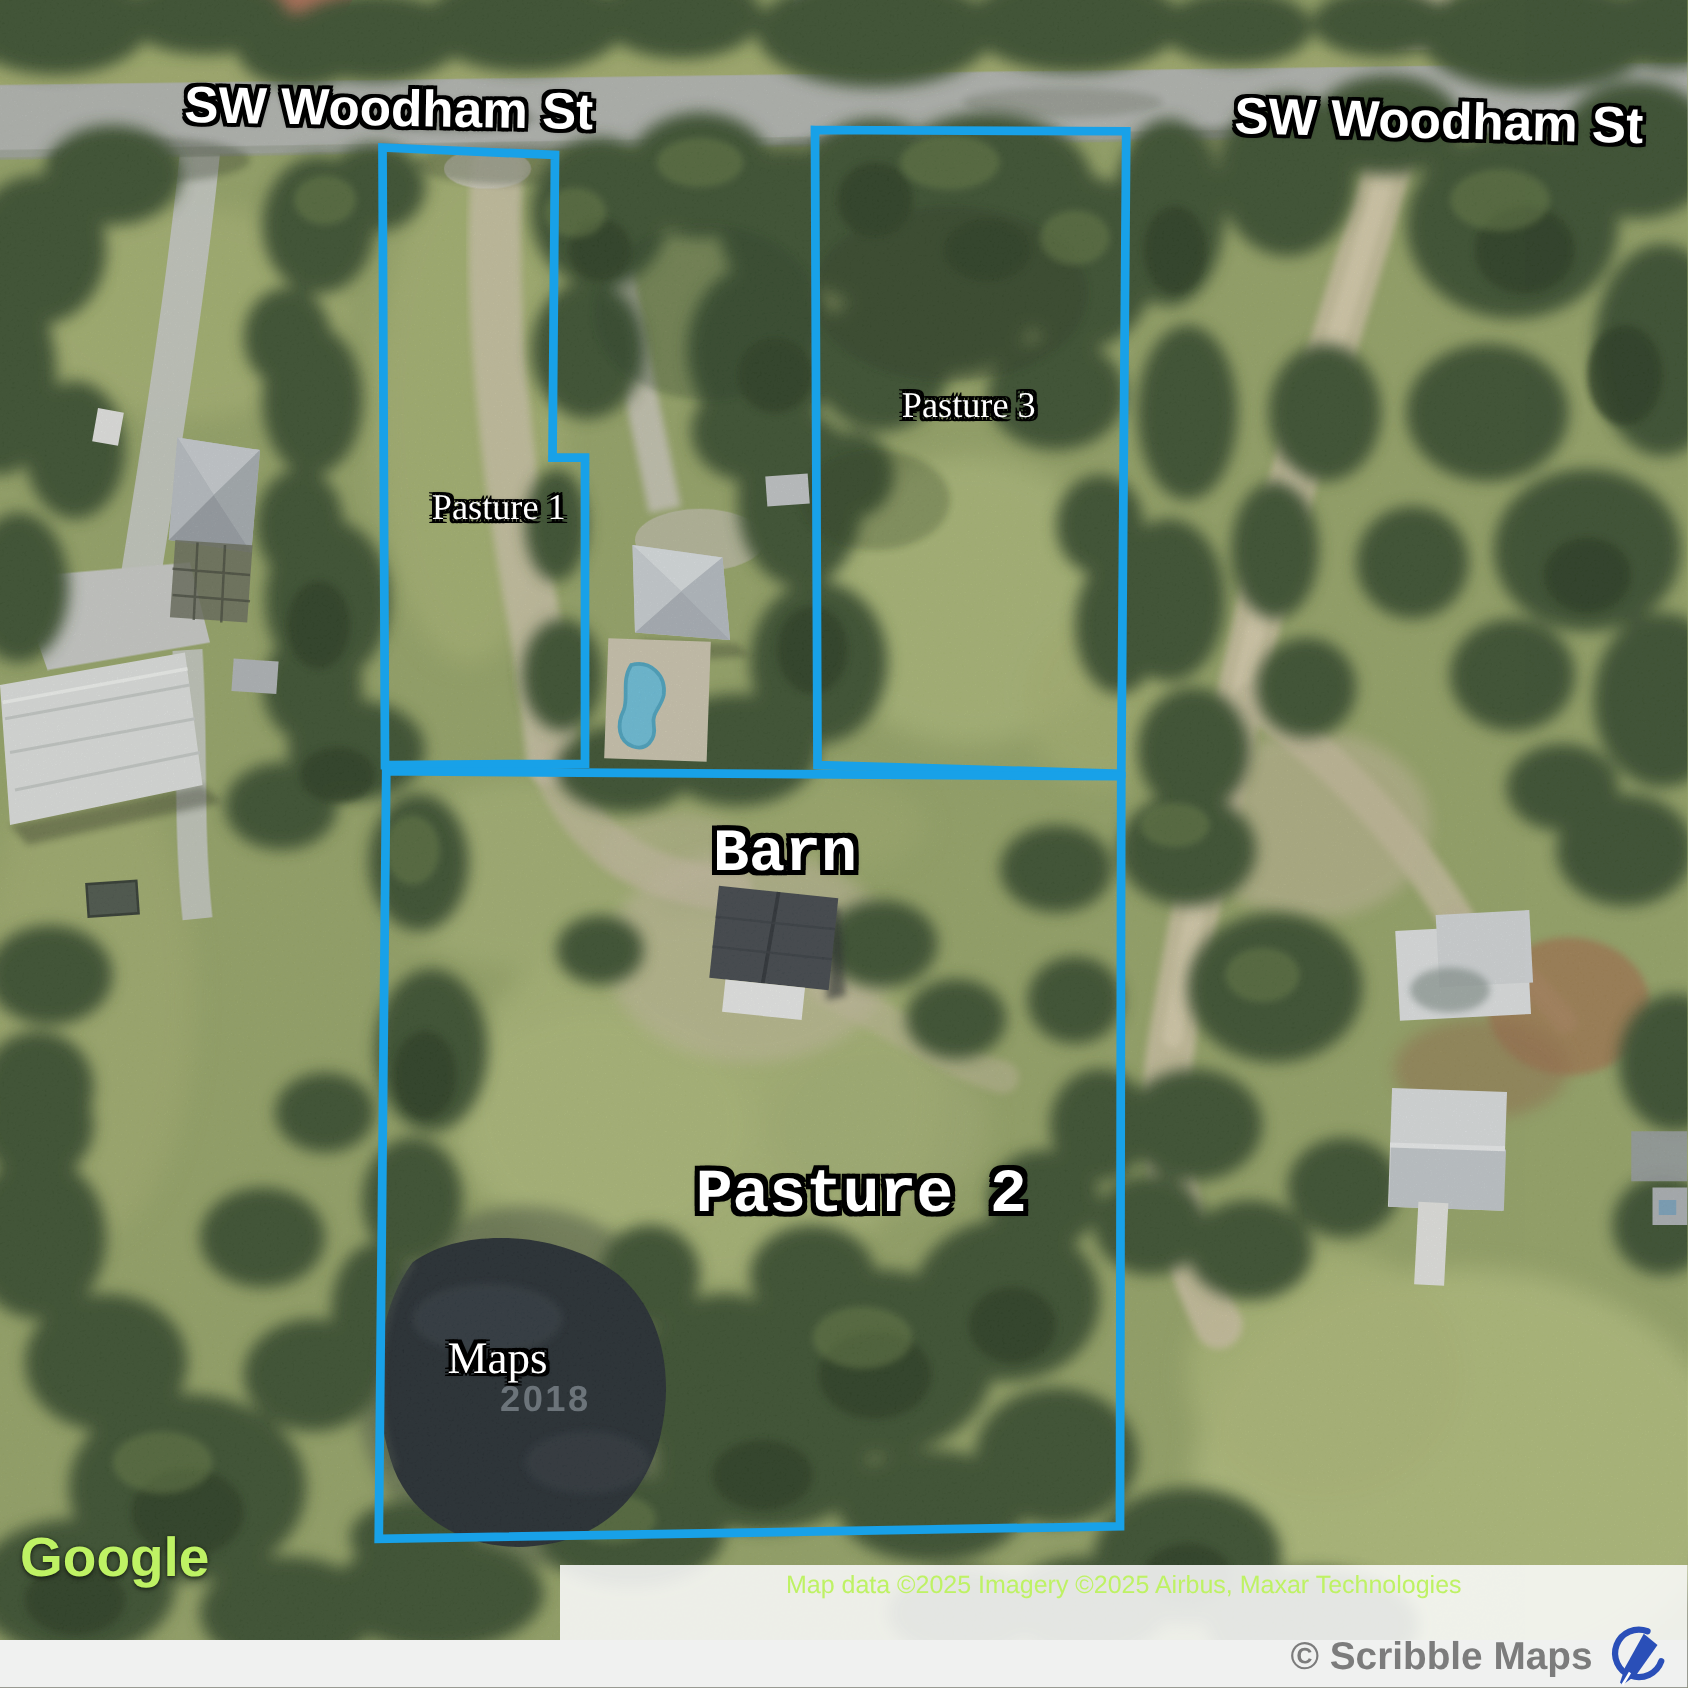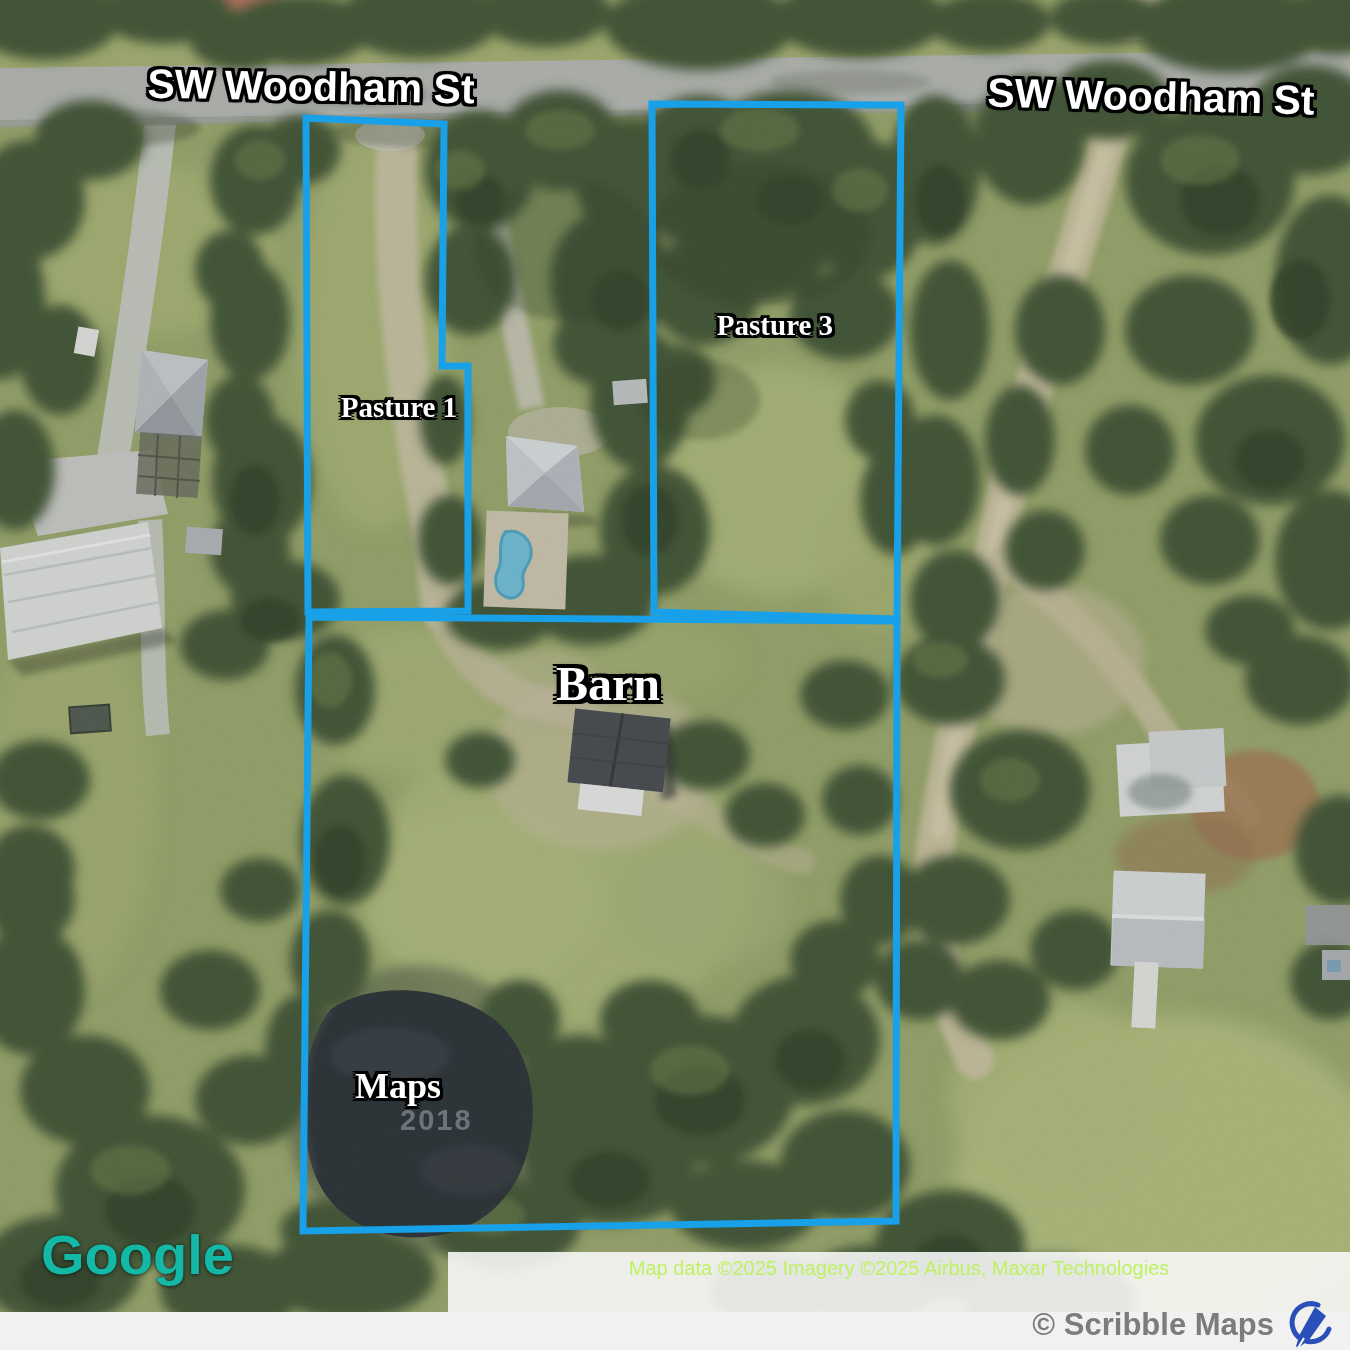--- a/index.html
+++ b/index.html
@@ -6,41 +6,41 @@
   #stage{position:relative;width:1350px;height:1350px;overflow:hidden;
          font-family:"Liberation Sans",sans-serif;}
   #map-svg{position:absolute;left:0;top:0;}
 
   
   .map-label{position:absolute;transform:translate(-50%,-50%);white-space:nowrap;
              color:#fff;line-height:1;z-index:30;}
   .sans-lbl{font-family:"Liberation Sans",sans-serif;font-weight:700;
     text-shadow:-3px -3px 0 #000,0 -3px 0 #000,3px -3px 0 #000,-3px 0 0 #000,
                  3px 0 0 #000,-3px 3px 0 #000,0 3px 0 #000,3px 3px 0 #000,0 0 5px #000;}
-  .serif-lbl{font-family:"Liberation Serif",serif;font-weight:700;
+  .serif-lbl{font-family:"Liberation Serif",serif;font-weight:400;
     text-shadow:-3px -3px 0 #000,0 -3px 0 #000,3px -3px 0 #000,-3px 0 0 #000,
                  3px 0 0 #000,-3px 3px 0 #000,0 3px 0 #000,3px 3px 0 #000,0 0 4px #000;}
-  .serif-big{font-family:Liberation Serif, serif;font-weight:700;
+  .serif-big{font-family:Liberation Mono, monospace;font-weight:700;
     text-shadow:-4px -4px 0 #000,0 -4px 0 #000,4px -4px 0 #000,-4px 0 0 #000,
-                 4px 0 0 #000,-4px 4px 0 #000,0 4px 0 #000,4px 4px 0 #000,0 0 6px #000;}
+                 4px 0 0 #000,-4px 4px 0 #000,0 4px 0 #000,4px 4px 0 #000,0 0 6px #000;margin-left:20px;}
 
   #lbl-street-left {left:311px;top:87px;font-size:41px;transform:translate(-50%,-50%) rotate(1deg);}
   #lbl-street-right{left:1151px;top:97px;font-size:41px;transform:translate(-50%,-50%) rotate(1.4deg);}
   #lbl-pasture1{left:383px;top:407px;font-size:29px;margin-left:16px;}
   #lbl-pasture3{left:775px;top:325px;font-size:29px;}
   #lbl-barn{left:608px;top:684px;font-size:48px;}
   #lbl-pasture2{left:669px;top:956px;font-size:49px;}
   #lbl-pond{left:398px;top:1086px;font-size:36px;}
 
   #watermark{position:absolute;left:400px;top:1104px;font-size:29px;font-weight:700;
     color:rgba(170,180,188,0.5);z-index:20;letter-spacing:2px;}
 
   
-  #google-logo{position:absolute;left:41px;top:1222px;font-size:56px;font-weight:700;
-    color:#14b8a6;letter-spacing:0px;z-index:40;
+  #google-logo{position:absolute;left:16px;top:1222px;font-size:44px;font-weight:700;
+    color:#bef264;letter-spacing:0px;z-index:40;
     text-shadow:0 1px 4px rgba(0,0,0,.55),0 0 2px rgba(0,0,0,.4);cursor:pointer;}
   #attribution-strip{position:absolute;left:448px;top:1252px;right:0;height:60px;
     background:rgba(251,251,251,.88);z-index:35;display:flex;justify-content:center;
     align-items:flex-start;padding-top:5px;box-sizing:border-box;}
   #attribution-strip span{font-size:20px;color:#bef264;white-space:nowrap;}
   #footer-bar{position:absolute;left:0;top:1312px;width:1350px;height:38px;
     background:#f0f1f0;z-index:36;}
   #scribble-credit{position:absolute;right:16px;top:1297px;display:flex;align-items:center;
     gap:8px;z-index:40;cursor:pointer;}
   #scribble-credit .txt{font-size:31px;font-weight:700;color:#7c7c7c;white-space:nowrap;}
@@ -360,20 +360,21 @@
     <polygon points="309,617 897,621 896,1221 303,1231" stroke="#18a1e8"></polygon>
   </g>
 </svg>
 
 <div class="map-label sans-lbl" id="lbl-street-left">SW Woodham St</div>
 <div class="map-label sans-lbl" id="lbl-street-right">SW Woodham St</div>
 
 <div class="map-label serif-lbl" id="lbl-pasture1">Pasture 1</div>
 <div class="map-label serif-lbl" id="lbl-pasture3">Pasture 3</div>
 <div class="map-label serif-big" id="lbl-barn">Barn</div>
+<div class="map-label serif-big" id="lbl-pasture2">Pasture 2</div>
 <div class="map-label serif-lbl" id="lbl-pond">Maps</div>
 
 <div id="watermark">2018</div>
 
 <div id="google-logo">Google</div>
 
 <div id="attribution-strip">
   <span>Map data ©2025 Imagery ©2025 Airbus, Maxar Technologies</span>
 </div>
 

